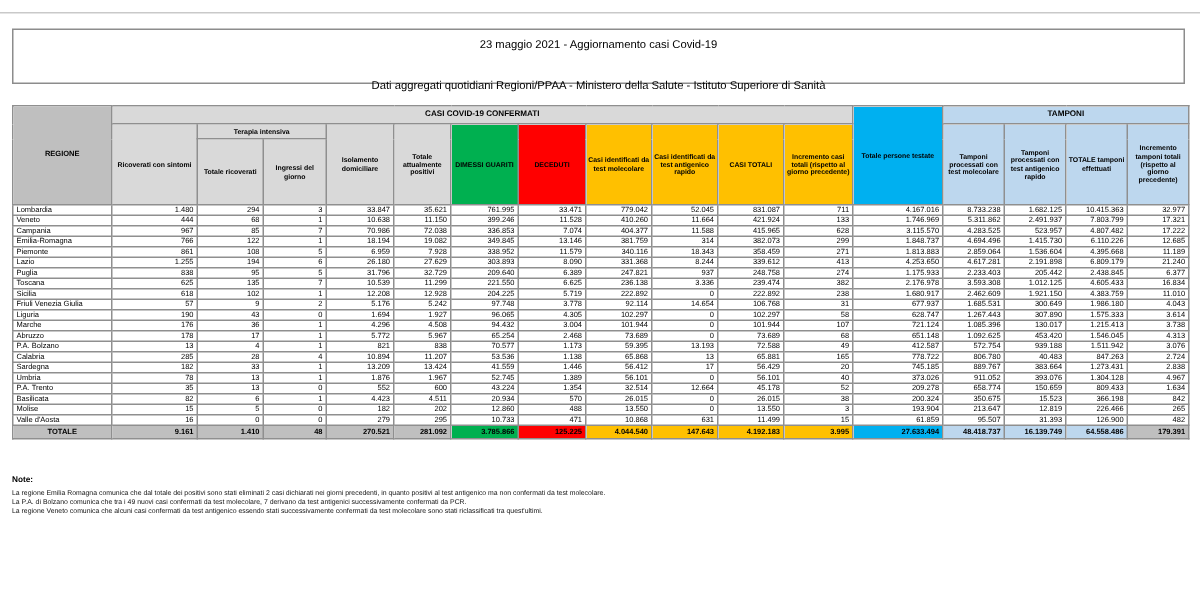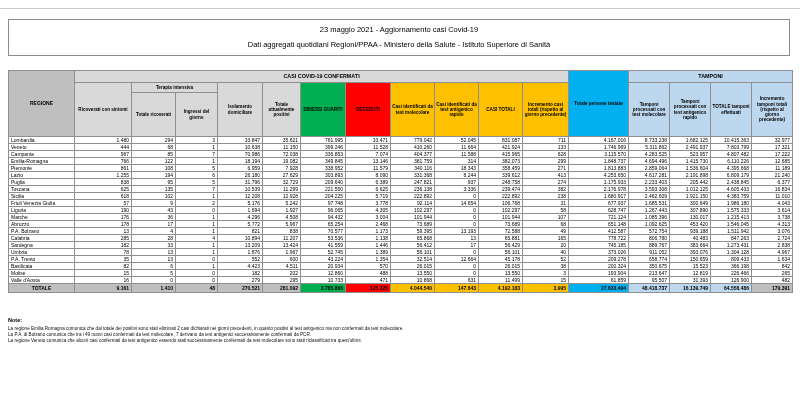--- a/index.html
+++ b/index.html
@@ -2,21 +2,21 @@
 <html><head>
 <meta charset="utf-8">
 <style>
   html,body{margin:0;padding:0;background:#fff;}
   .page{position:relative;width:800px;height:400px;background:#ffffff;overflow:hidden;
         font-family:"Liberation Sans", sans-serif;color:#000;padding-left:14px;}
   .topline{position:absolute;top:8px;left:0;width:800px;height:0;border-top:1px solid #c9c9c9;}
   .title-box{position:absolute;left:8px;top:19px;width:782px;height:37px;border:1px solid #8c8c8c;
              text-align:center;box-sizing:border-box;}
   .title-line1{margin-top:5px;font-size:7.5px;}
-  .title-line2{margin-top:6px;font-size:7.5px;}
+  .title-line2{margin-top:18px;font-size:7.5px;}
 
   table.covid{position:absolute;left:8px;top:70px;width:784px;border-collapse:collapse;table-layout:fixed;}
   table.covid th, table.covid td{border:1px solid #8f8f8f;overflow:hidden;box-sizing:border-box;}
   table.covid th{font-size:4.6px;font-weight:700;text-align:center;vertical-align:middle;
                  padding:1px;line-height:1.15;background:#d9d9d9;}
   table.covid th.band{font-size:5.4px;}
   table.covid td{font-size:5px;line-height:6px;height:7px;padding:0 2px;background:#fff;white-space:nowrap;}
   td.region{text-align:left;}
   td.num{text-align:right;}
   tr.total td{font-weight:700;height:9px;line-height:8px;}

